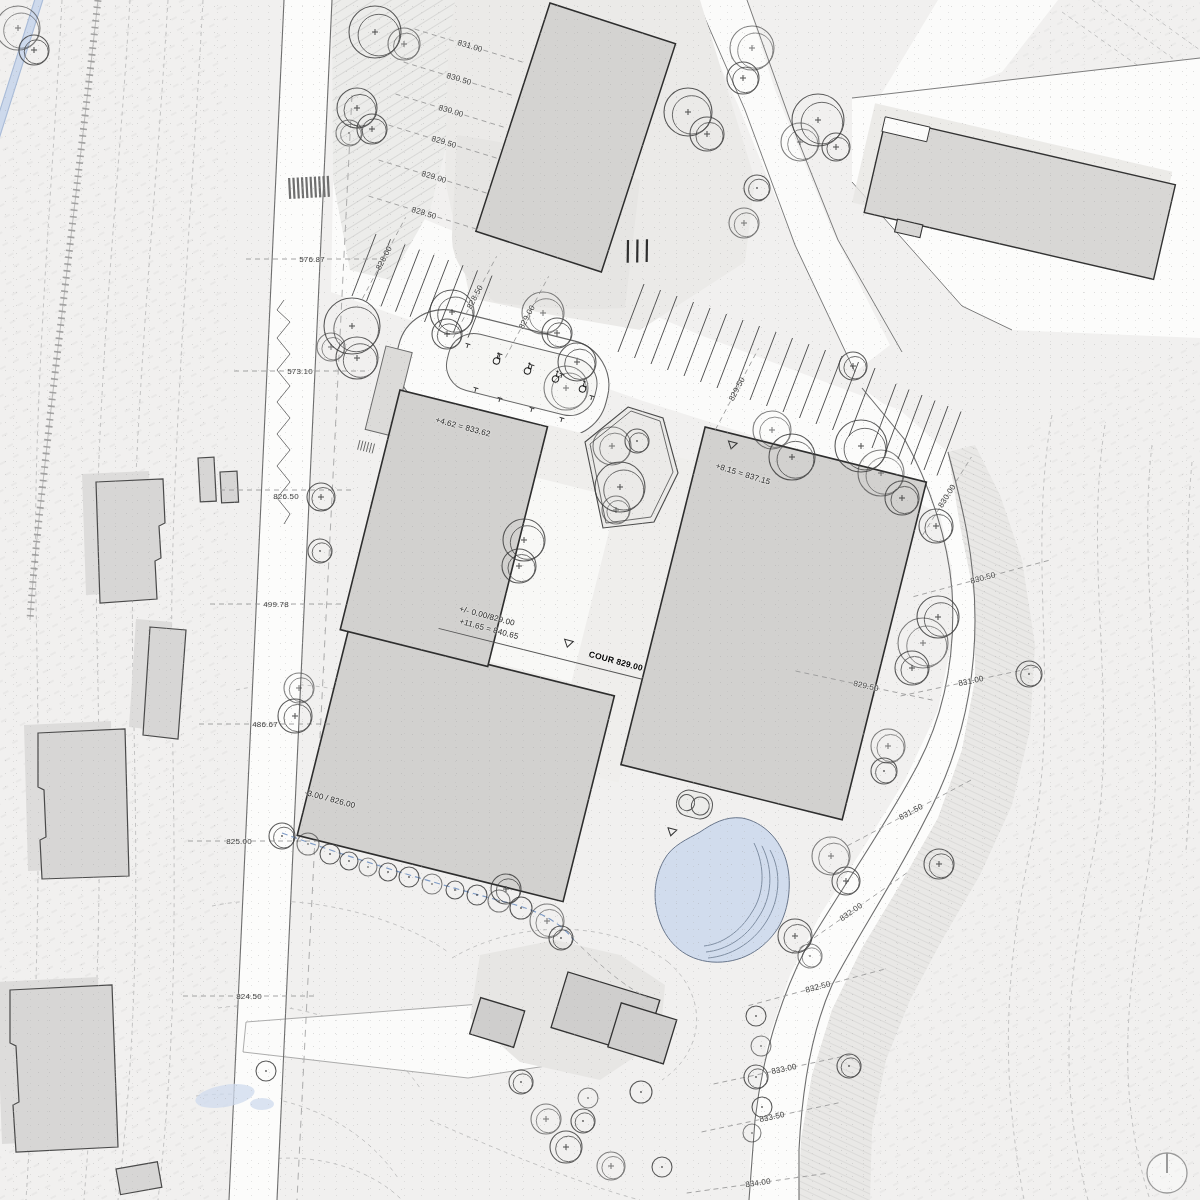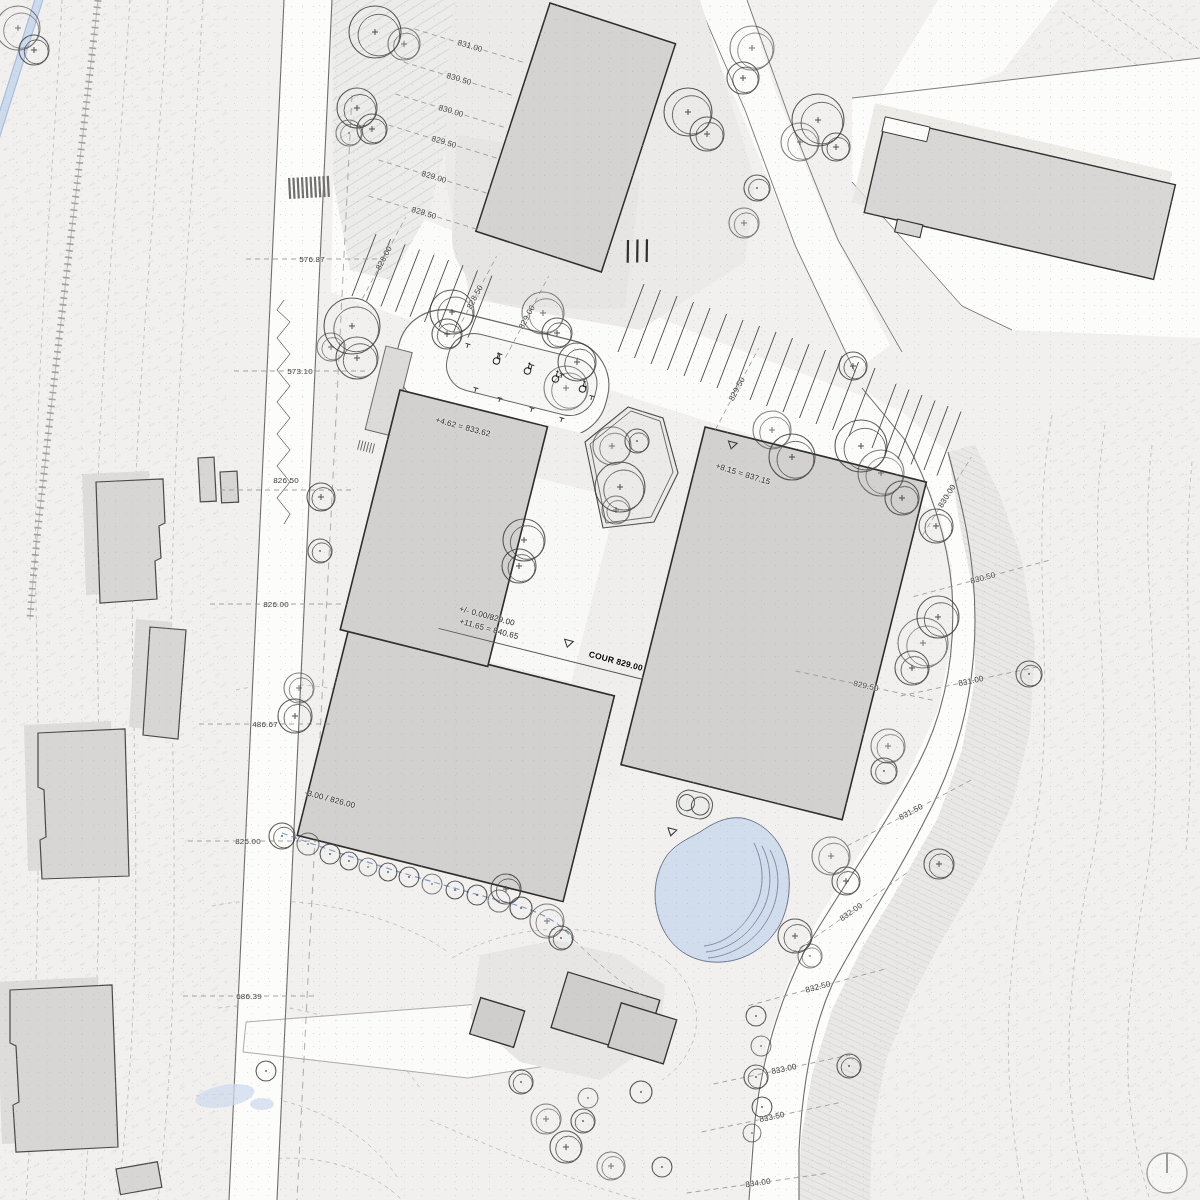--- a/index.html
+++ b/index.html
@@ -802,25 +802,25 @@
   <g stroke="#9a9a9a" fill="none">
     <circle cx="1167" cy="1173" r="20" stroke-width="1.3" fill="rgba(255,255,255,.4)"></circle>
     <line x1="1167" y1="1153" x2="1167" y2="1173" stroke-width="2"></line>
   </g>
 </svg>
 
 <div class="stipple"></div>
 <div id="labels-layer">
       <div class="lbl " style="left: 312px; top: 259px; transform: translate(-50%, -50%) rotate(0deg);">576.87</div>
       <div class="lbl " style="left: 300px; top: 371px; transform: translate(-50%, -50%) rotate(0deg);">573.10</div>
-      <div class="lbl " style="left: 286px; top: 480px; transform: translate(-50%, -50%) rotate(0deg); text-align: right;">826.50</div>
-      <div class="lbl " style="left: 276px; top: 604px; transform: translate(-50%, -50%) rotate(0deg);">826.00</div>
+      <div class="lbl " style="left: 286px; top: 496px; transform: translate(-50%, -50%) rotate(0deg); text-align: right;">826.50</div>
+      <div class="lbl " style="left: 276px; top: 604px; transform: translate(-50%, -50%) rotate(0deg);">499.78</div>
       <div class="lbl " style="left: 265px; top: 724px; transform: translate(-50%, -50%) rotate(0deg);">486.67</div>
-      <div class="lbl " style="left: 248px; top: 841px; transform: translate(-50%, -50%) rotate(0deg);">825.00</div>
-      <div class="lbl " style="left: 249px; top: 996px; transform: translate(-50%, -50%) rotate(0deg);">686.39</div>
+      <div class="lbl " style="left: 239px; top: 841px; transform: translate(-50%, -50%) rotate(0deg);">825.00</div>
+      <div class="lbl " style="left: 249px; top: 996px; transform: translate(-50%, -50%) rotate(0deg);">824.50</div>
       <div class="lbl " style="left: 470px; top: 46px; transform: translate(-50%, -50%) rotate(17deg);">831.00</div>
       <div class="lbl " style="left: 459px; top: 79px; transform: translate(-50%, -50%) rotate(17deg);">830.50</div>
       <div class="lbl " style="left: 451px; top: 111px; transform: translate(-50%, -50%) rotate(17deg);">830.00</div>
       <div class="lbl " style="left: 444px; top: 142px; transform: translate(-50%, -50%) rotate(17deg);">829.50</div>
       <div class="lbl " style="left: 434px; top: 177px; transform: translate(-50%, -50%) rotate(17deg);">829.00</div>
       <div class="lbl " style="left: 424px; top: 213px; transform: translate(-50%, -50%) rotate(17deg);">828.50</div>
       <div class="lbl " style="left: 384px; top: 258px; transform: translate(-50%, -50%) rotate(-62deg);">828.00</div>
       <div class="lbl " style="left: 475px; top: 297px; transform: translate(-50%, -50%) rotate(-62deg);">828.50</div>
       <div class="lbl " style="left: 527px; top: 317px; transform: translate(-50%, -50%) rotate(-62deg);">829.00</div>
       <div class="lbl " style="left: 737px; top: 389px; transform: translate(-50%, -50%) rotate(-62deg);">829.50</div>

